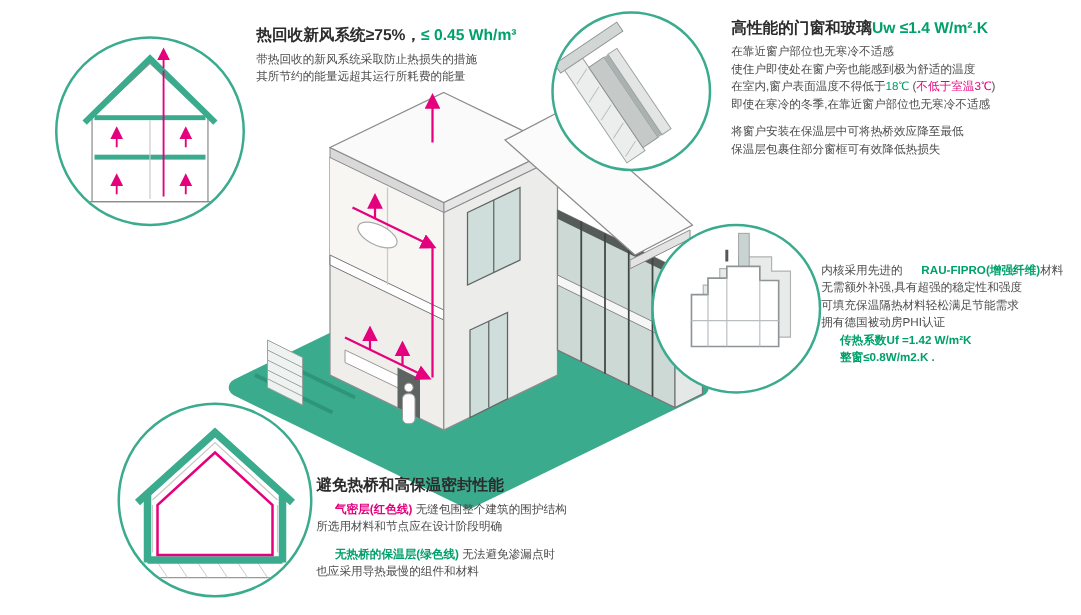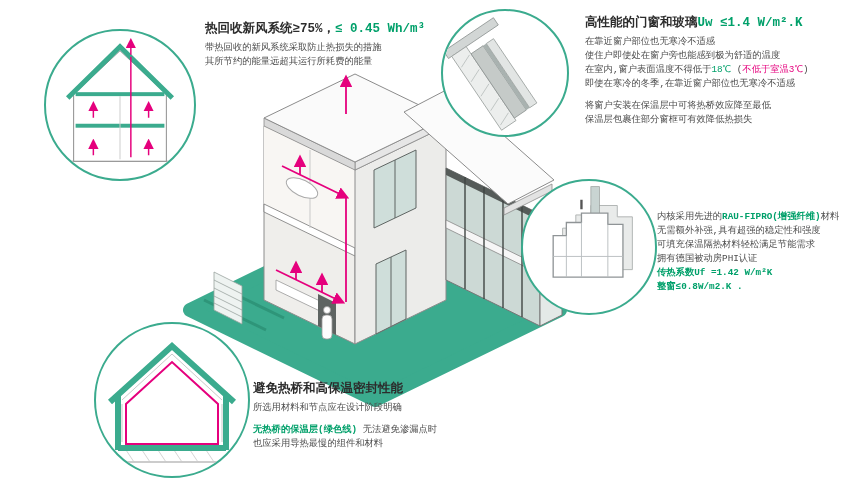--- a/index.html
+++ b/index.html
@@ -1,29 +1,29 @@
 <!DOCTYPE html>
 <html><head>
 <meta charset="utf-8">
 <style>
   * { margin:0; padding:0; box-sizing:border-box; }
   html,body { background:#ffffff; }
   .canvas {
     position:relative; width:865px; height:492px; background:#ffffff;
-    overflow:hidden; font-family:Liberation Mono, monospace;
+    overflow:hidden; font-family:Liberation Sans, sans-serif;
     color:#4d4d4d;
   }
   .abs { position:absolute; }
   .note { position:absolute; }
   .note-title { font-size:12.5px; font-weight:bold; color:#2c2c2c; margin-bottom:4px; white-space:nowrap; }
   .note-body { font-size:9.3px; line-height:1.5; color:#4d4d4d; }
   .note-body > div { white-space:nowrap; }
   .green { color:#00A06A; }
   .red { color:#E5007D; }
-  .bold { font-weight:bold; }
+  .bold { font-weight:bold;margin-left:15px; }
   .gap { margin-top:8px; }
   .footnote { font-size:8.3px; color:#7a7a7a; margin-top:8px; white-space:nowrap; }
   .circle {
     position:absolute; border:2px solid #3BAB8E; border-radius:50%;
     background:#ffffff; overflow:hidden;
   }
   .circle svg { width:100%; height:100%; display:block; }
   #c1{ left:44px; top:29px; width:152px; height:152px; }
   #c2{ left:441px; top:9px; width:128px; height:128px; }
   #c3{ left:521px; top:179px; width:136px; height:136px; }
@@ -199,19 +199,20 @@
       <div>可填充保温隔热材料轻松满足节能需求</div>
       <div>拥有德国被动房PHI认证</div>
       <div class="green bold">传热系数Uf =1.42 W/m²K</div>
       <div class="green bold">整窗≤0.8W/m2.K .</div>
     </div>
   </div>
 
   <div class="note" style="left:253px;top:380px;width:320px">
     <div class="note-title">避免热桥和高保温密封性能</div>
     <div class="note-body">
+      <div><span class="red bold">气密层(红色线)</span><span> 无缝包围整个建筑的围护结构</span></div>
       <div>所选用材料和节点应在设计阶段明确</div>
       <div class="gap"><span class="green bold">无热桥的保温层(绿色线)</span><span> 无法避免渗漏点时</span></div>
       <div>也应采用导热最慢的组件和材料</div>
     </div>
   </div>
 
 </div>
 
 </body></html>

